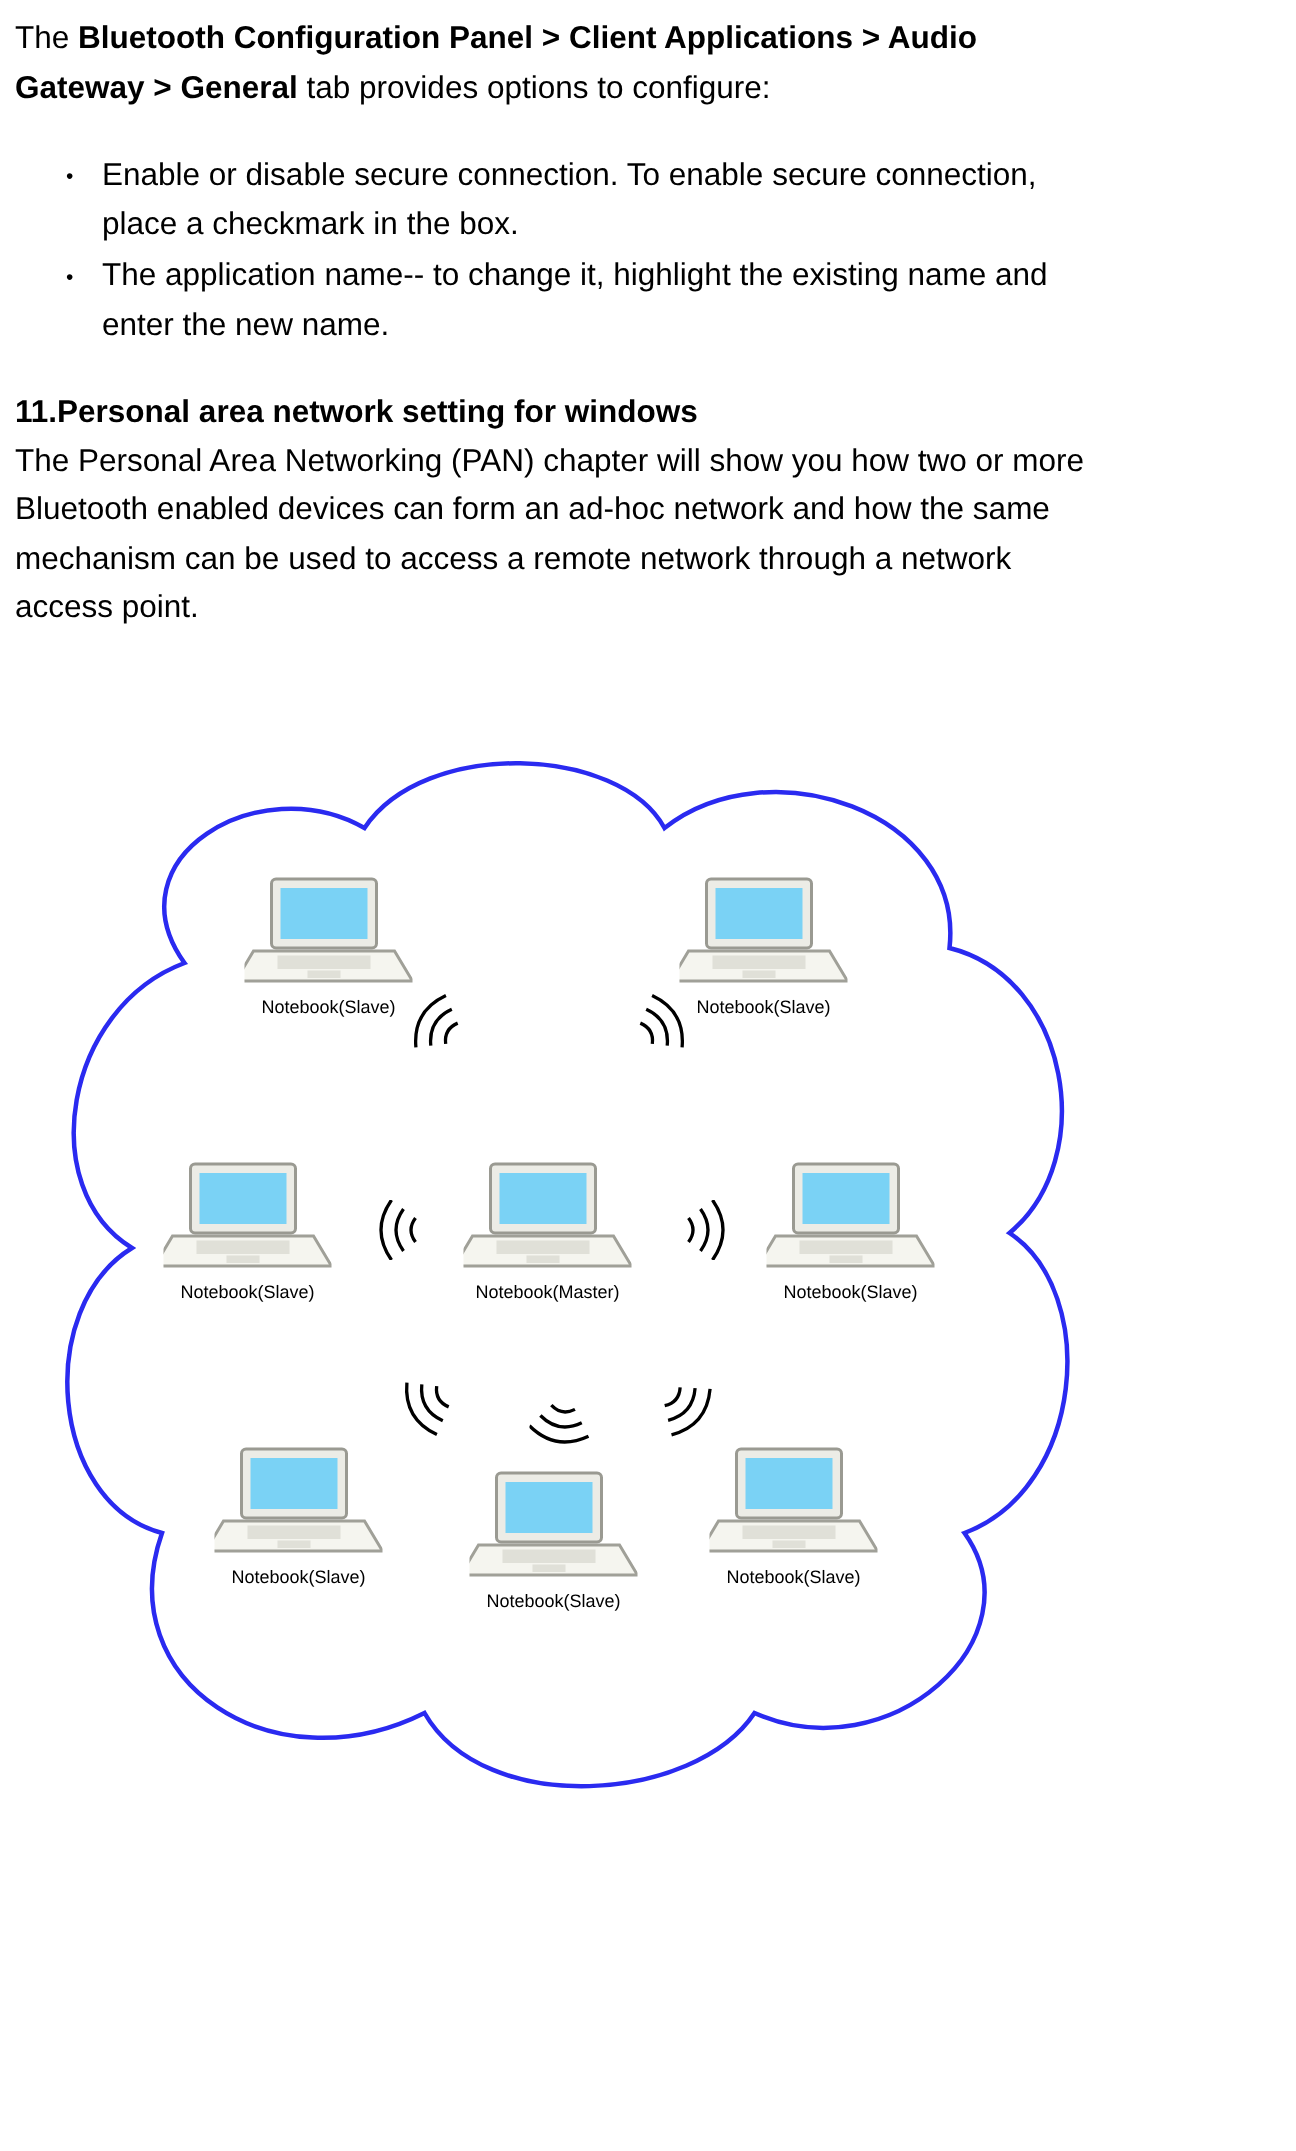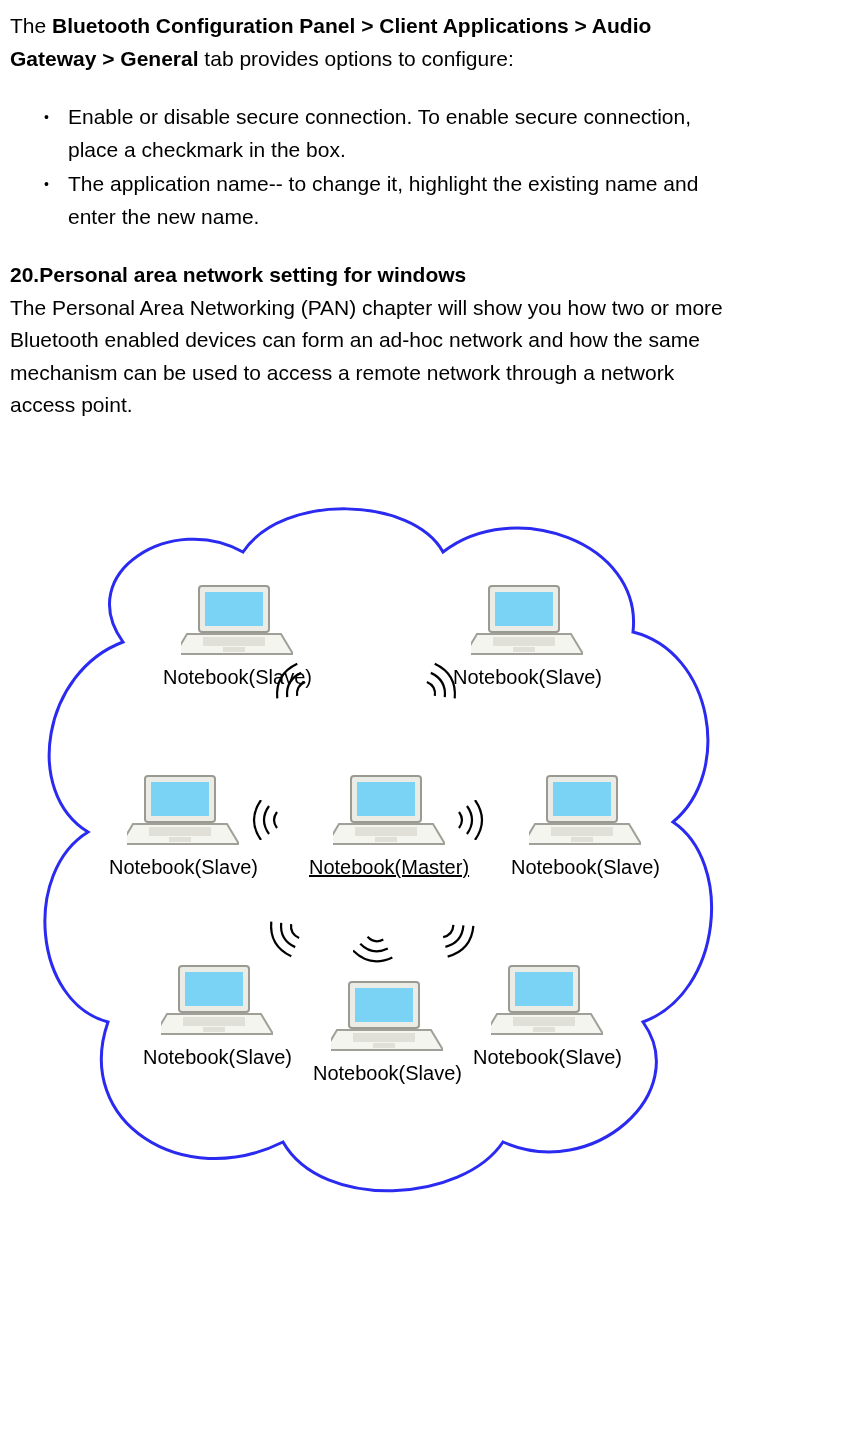--- a/index.html
+++ b/index.html
@@ -53,21 +53,21 @@
     left: 0; top: 0;
     width: 720px;
     height: 780px;
   }
   .node {
     position: absolute;
     text-align: center;
   }
   .laptop-svg { display: block; margin: 0 auto; }
   .node-label {
-    font-size: 20px;
+    font-size: 12px;
     font-family: Arial, Helvetica, sans-serif;
     margin-top: 2px;
     white-space: nowrap;
   }
   .signal-svg { position: absolute; }
 </style>
 </head>
 <body>
 
 <div class="page">
@@ -75,21 +75,21 @@
   <p class="para1">
     <span>The </span><span class="bold">Bluetooth Configuration Panel &gt; Client Applications &gt; Audio Gateway &gt; General</span><span> tab provides options to configure:</span>
   </p>
 
   <ul class="bullets">
     <li><span>Enable or disable secure connection. To enable secure connection, place a checkmark in the box.</span></li>
     <li><span>The application name-- to change it, highlight the existing name and enter the new name.</span></li>
   </ul>
 
   <p>
-    <span class="section-heading">20.Personal area network setting for windows</span><br>
+    <span class="section-heading">11.Personal area network setting for windows</span><br>
     <span>The Personal Area Networking (PAN) chapter will show you how two or more Bluetooth enabled devices can form an ad-hoc network and how the same mechanism can be used to access a remote network through a network access point.</span>
   </p>
 
   <div class="figure-wrap">
     <div class="figure">
 
       <svg class="cloud-svg" viewBox="0 0 720 780">
         <path d="
           M 110 200
           C 60 130 , 160 70 , 230 110
@@ -158,21 +158,21 @@
         <div class="node-label">Notebook(Slave)</div>
       </div>
 
       <div class="node" style="left:96px; top:330px;">
         <svg class="laptop-svg" width="112" height="78">
             <use href="#laptop"></use>
           </svg>
         <div class="node-label">Notebook(Slave)</div>
       </div>
 
-      <div class="node" style="left:296px; top:330px;text-decoration:underline;">
+      <div class="node" style="left:296px; top:330px;">
         <svg class="laptop-svg" width="112" height="78">
             <use href="#laptop"></use>
           </svg>
         <div class="node-label">Notebook(Master)</div>
       </div>
 
       <div class="node" style="left:498px; top:330px;">
         <svg class="laptop-svg" width="112" height="78">
             <use href="#laptop"></use>
           </svg>

